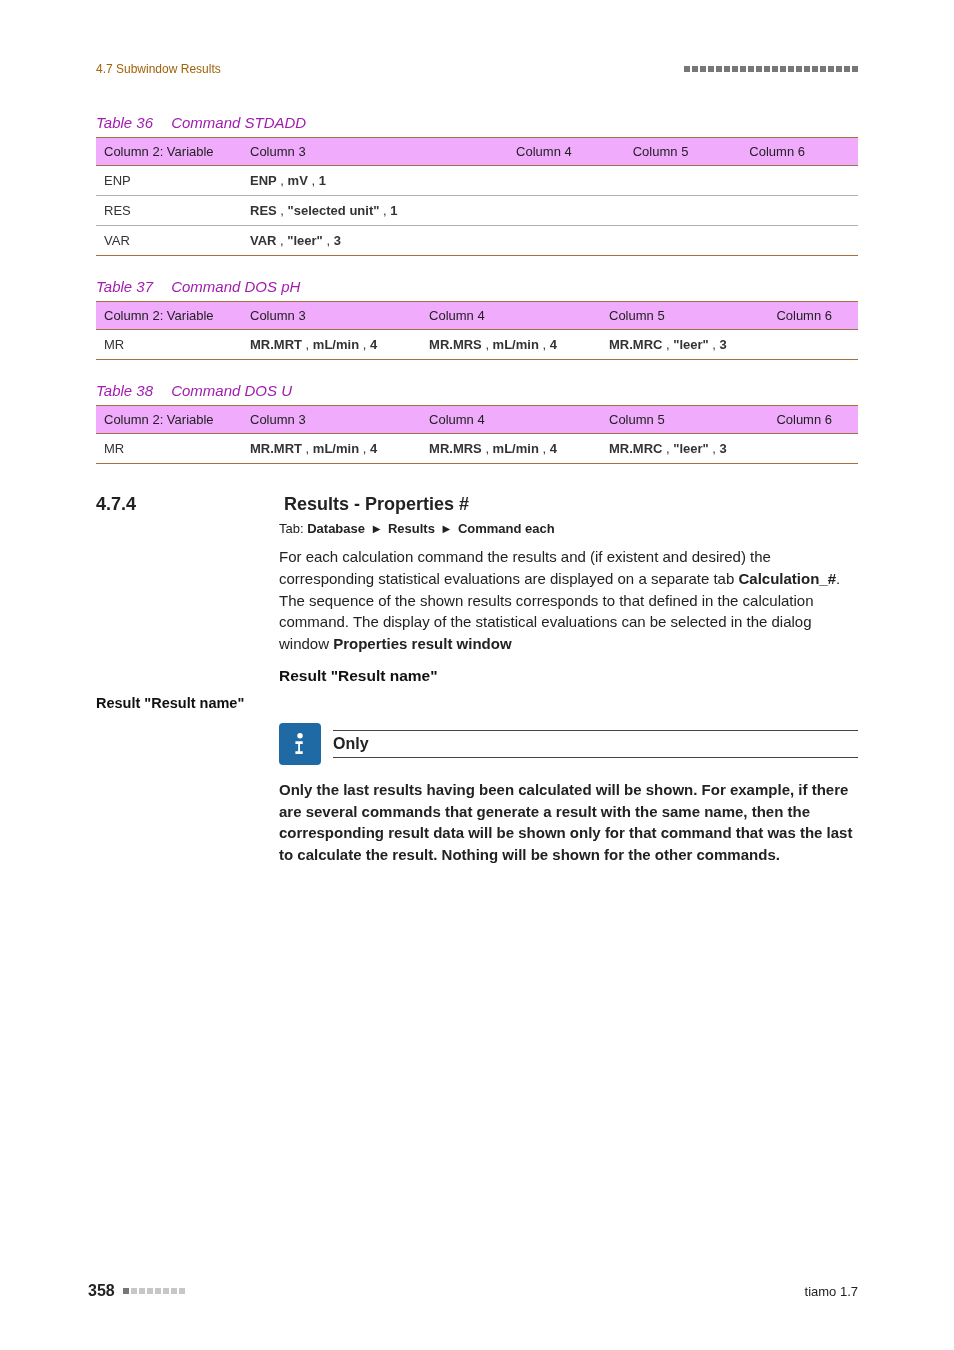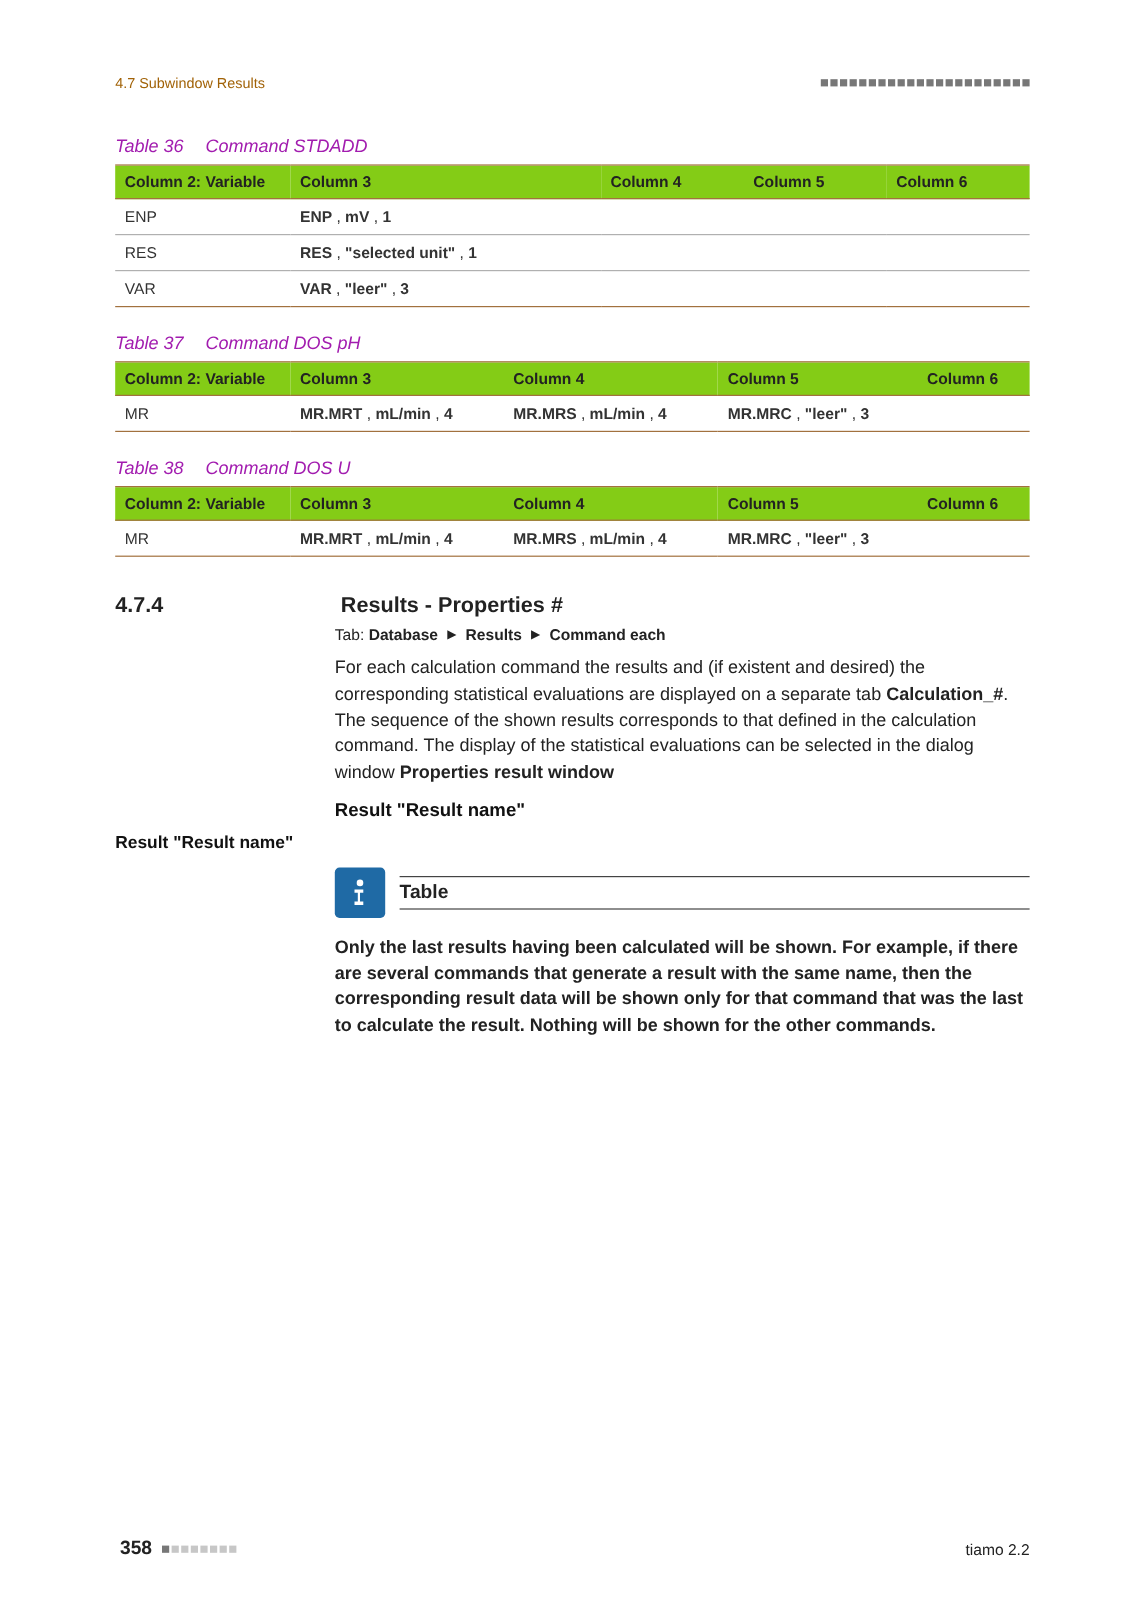--- a/index.html
+++ b/index.html
@@ -32,22 +32,22 @@
     margin: 22px 0 6px 0;
   }
   .table-caption .tnum { padding-right: 14px; }
   table.cmd {
     width: 100%;
     border-collapse: collapse;
     font-size: 13px;
   }
   table.cmd thead th {
     text-align: left;
-    font-weight: 700;
-    background: #84cc16;
+    font-weight: 400;
+    background: #f0abfc;
     border-top: 1.5px solid #a2713e;
     border-bottom: 1.5px solid #a2713e;
     padding: 6px 8px;
     color: #222;
     font-style: normal;
   }
   table.cmd tbody td {
     padding: 7px 8px;
     border-bottom: 1px solid #b0b0b0;
     vertical-align: top;
@@ -81,21 +81,21 @@
     display: flex; align-items: center; justify-content: center;
     flex-shrink: 0;
   }
   .note-icon svg { fill: #fff; width: 22px; height: 26px; }
   .note-title-wrap { flex: 1; display: flex; flex-direction: column; justify-content: center; }
   .note-title-wrap .line { height: 1px; background: #444; width: 100%; }
   .note-title { font-weight: 800; font-size: 16px; padding: 4px 0; }
   .note-text { font-size: 15px; line-height: 1.45; margin-top: 14px; font-weight: bold; }
   .footer-row {
     position: absolute;
-    bottom: 50px; left: 100px; right: 96px;
+    bottom: 50px; left: 88px; right: 96px;
     display: flex; justify-content: space-between; align-items: center;
     font-size: 13px;
   }
   .footer-left { display: flex; align-items: center; gap: 8px; }
   .footer-left .pagenum { font-weight: 800; font-size: 16px; }
   .footer-dots { display: flex; gap: 2px; }
   .footer-dots .sq { width: 6px; height: 6px; background: #c7c7c7; }
   .footer-dots .sq:first-child { background: #777; }
 </style>
 </head>
@@ -248,21 +248,21 @@
   <div class="note-block">
     <div class="note-head-row">
       <div class="note-icon">
         <svg viewBox="0 0 24 28">
           <circle cx="12" cy="5" r="3"></circle>
           <path d="M7 11 h8 v3 h-3 v8 h3 v3 H7 v-3 h3 v-8 H7 z"></path>
         </svg>
       </div>
       <div class="note-title-wrap">
         <div class="line"></div>
-        <div class="note-title">Table</div>
+        <div class="note-title">Only</div>
         <div class="line"></div>
       </div>
     </div>
     <p class="note-text">Only the last results having been calculated will be shown. For example, if there are several commands that generate a result with the same name, then the corresponding result data will be shown only for that command that was the last to calculate the result. Nothing will be shown for the other commands.</p>
   </div>
 </div>
 
 <div class="footer-row">
   <div class="footer-left">
     <span class="pagenum">358</span>
@@ -270,14 +270,14 @@
       <span class="sq"></span>
         <span class="sq"></span>
         <span class="sq"></span>
         <span class="sq"></span>
         <span class="sq"></span>
         <span class="sq"></span>
         <span class="sq"></span>
         <span class="sq"></span>
     </span>
   </div>
-  <span>tiamo 2.2</span>
+  <span>tiamo 1.7</span>
 </div>
 
 </body></html>

